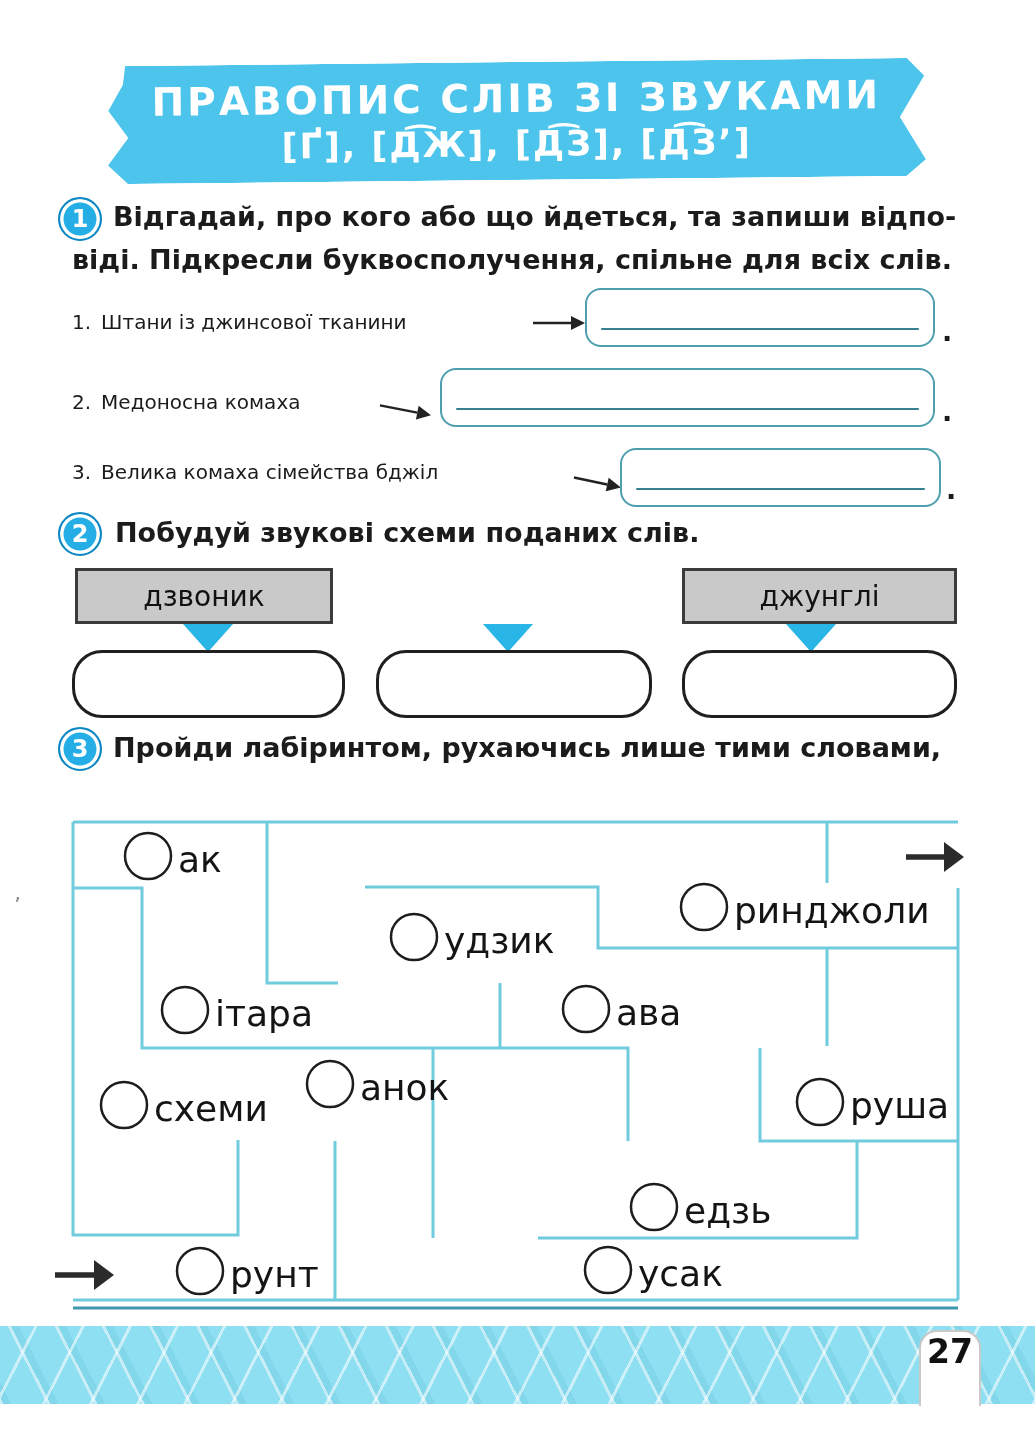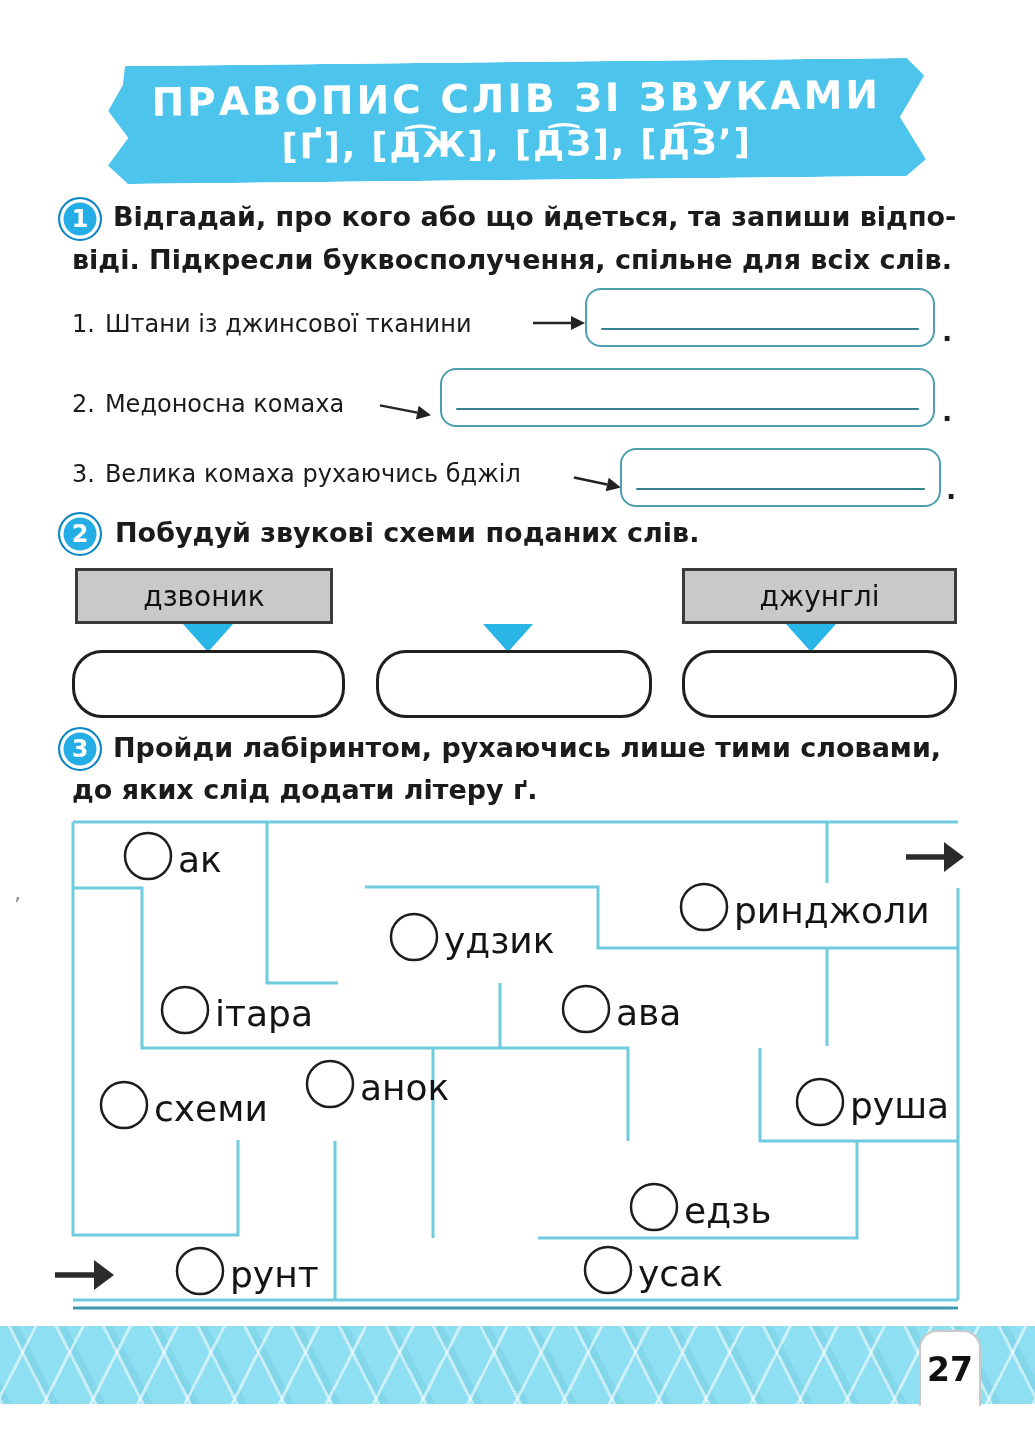--- a/index.html
+++ b/index.html
@@ -21,21 +21,21 @@
   .banner-l2{font-size:35px;font-weight:bold;color:#fff;letter-spacing:2px;line-height:44px;}
   
   .task-circle{
     position:absolute;width:40px;height:40px;border-radius:50%;
     background:#25aee6;border:2px solid #0d86c1;
     box-shadow:inset 0 0 0 3.5px #ffffff;
     display:flex;align-items:center;justify-content:center;
     color:#fff;font-weight:bold;font-size:24px;
   }
   .instr{position:absolute;font-size:27px;font-weight:bold;white-space:nowrap;color:#1b1b1b;}
-  .item-text{position:absolute;font-size:24px;white-space:nowrap;color:#1b1b1b;}
+  .item-text{position:absolute;font-size:20px;white-space:nowrap;color:#1b1b1b;}
   .item-text .num{margin-right:10px;}
   .arrow{position:absolute;}
   .answer-box{position:absolute;border:2.5px solid #4d9fae;border-radius:16px;background:#fff;}
   .write-line{position:absolute;left:14px;right:14px;bottom:15px;height:2.5px;background:#37808f;border-radius:2px;}
   .dot{position:absolute;font-size:27px;font-weight:bold;color:#1b1b1b;}
   
   .gray-box{
     position:absolute;height:50px;background:#c9c9c9;border:3px solid #3b3b3b;
     display:flex;align-items:center;justify-content:center;
     font-size:28px;color:#111;box-sizing:content-box;
@@ -52,21 +52,21 @@
     position:absolute;left:0;top:1326px;width:1035px;height:78px;
     background-color:#8edff2;
     background-image:
       repeating-linear-gradient(63deg, rgba(255,255,255,0.55) 0px, rgba(255,255,255,0.55) 3px, rgba(255,255,255,0) 3px, rgba(255,255,255,0) 42px),
       repeating-linear-gradient(-63deg, rgba(255,255,255,0.55) 0px, rgba(255,255,255,0.55) 3px, rgba(255,255,255,0) 3px, rgba(255,255,255,0) 42px),
       repeating-linear-gradient(63deg, rgba(30,140,170,0.10) 0px, rgba(30,140,170,0.10) 10px, rgba(30,140,170,0) 10px, rgba(30,140,170,0) 42px);
   }
   .page-tab{
     position:absolute;left:919px;top:1330px;width:58px;height:74px;background:#ffffff;
     border:2px solid #c9c9c9;border-bottom:none;border-radius:18px 18px 0 0;
-    display:flex;align-items:center;justify-content:center;
+    display:flex;align-items:flex-start;justify-content:center;
     font-size:33px;font-weight:bold;color:#111;
   }
 </style>
 </head>
 <body>
 
 <div class="page">
 
   <div class="banner">
     <div class="banner-l1">ПРАВОПИС СЛІВ ЗІ ЗВУКАМИ</div>
@@ -97,21 +97,21 @@
   <svg class="arrow" style="left:378px;top:392px;transform:rotate(11deg);transform-origin:left center" width="54" height="26">
     <line x1="2" y1="13" x2="40" y2="13" stroke="#222" stroke-width="2.5"></line>
     <polygon points="40,6 54,13 40,20" fill="#222"></polygon>
   </svg>
   <div class="answer-box" style="left:440px;top:368px;width:491px;height:55px">
     <div class="write-line"></div>
   </div>
   <span class="dot" style="left:942px;top:396px">.</span>
 
   <div class="item-text" style="left:72px;top:460px">
-    <span class="num">3.</span><span>Велика комаха рухаючись бджіл</span>
+    <span class="num">3.</span><span>Велика комаха сімейства бджіл</span>
   </div>
   <svg class="arrow" style="left:572px;top:464px;transform:rotate(12deg);transform-origin:left center" width="50" height="26">
     <line x1="2" y1="13" x2="36" y2="13" stroke="#222" stroke-width="2.5"></line>
     <polygon points="36,6 50,13 36,20" fill="#222"></polygon>
   </svg>
   <div class="answer-box" style="left:620px;top:448px;width:317px;height:55px">
     <div class="write-line"></div>
   </div>
   <span class="dot" style="left:946px;top:474px">.</span>
 
@@ -132,21 +132,20 @@
   <div class="tri" style="left:786px;top:624px"></div>
 
   <div class="scheme-box" style="left:72px;top:650px;width:267px"></div>
   <div class="scheme-box" style="left:376px;top:650px;width:270px"></div>
   <div class="scheme-box" style="left:682px;top:650px;width:269px"></div>
 
   <div class="task-circle" style="left:58px;top:727px">
     <span>3</span>
   </div>
   <div class="instr" style="left:113px;top:732px">Пройди лабіринтом, рухаючись лише тими словами,</div>
-  <div class="instr" style="left:72px;top:774px">до яких слід додати літеру ґ.</div>
 
   <span class="stray" style="left:14px;top:893px">’</span>
 
   <svg class="maze-svg" viewBox="0 0 1035 1440">
     <g stroke="#6fcbdd" stroke-width="3" fill="none">
 
       <polyline points="73,822 958,822"></polyline>
       <polyline points="73,822 73,1235 238,1235 238,1140"></polyline>
       <polyline points="958,888 958,1300"></polyline>
       <polyline points="73,1300 958,1300"></polyline>

